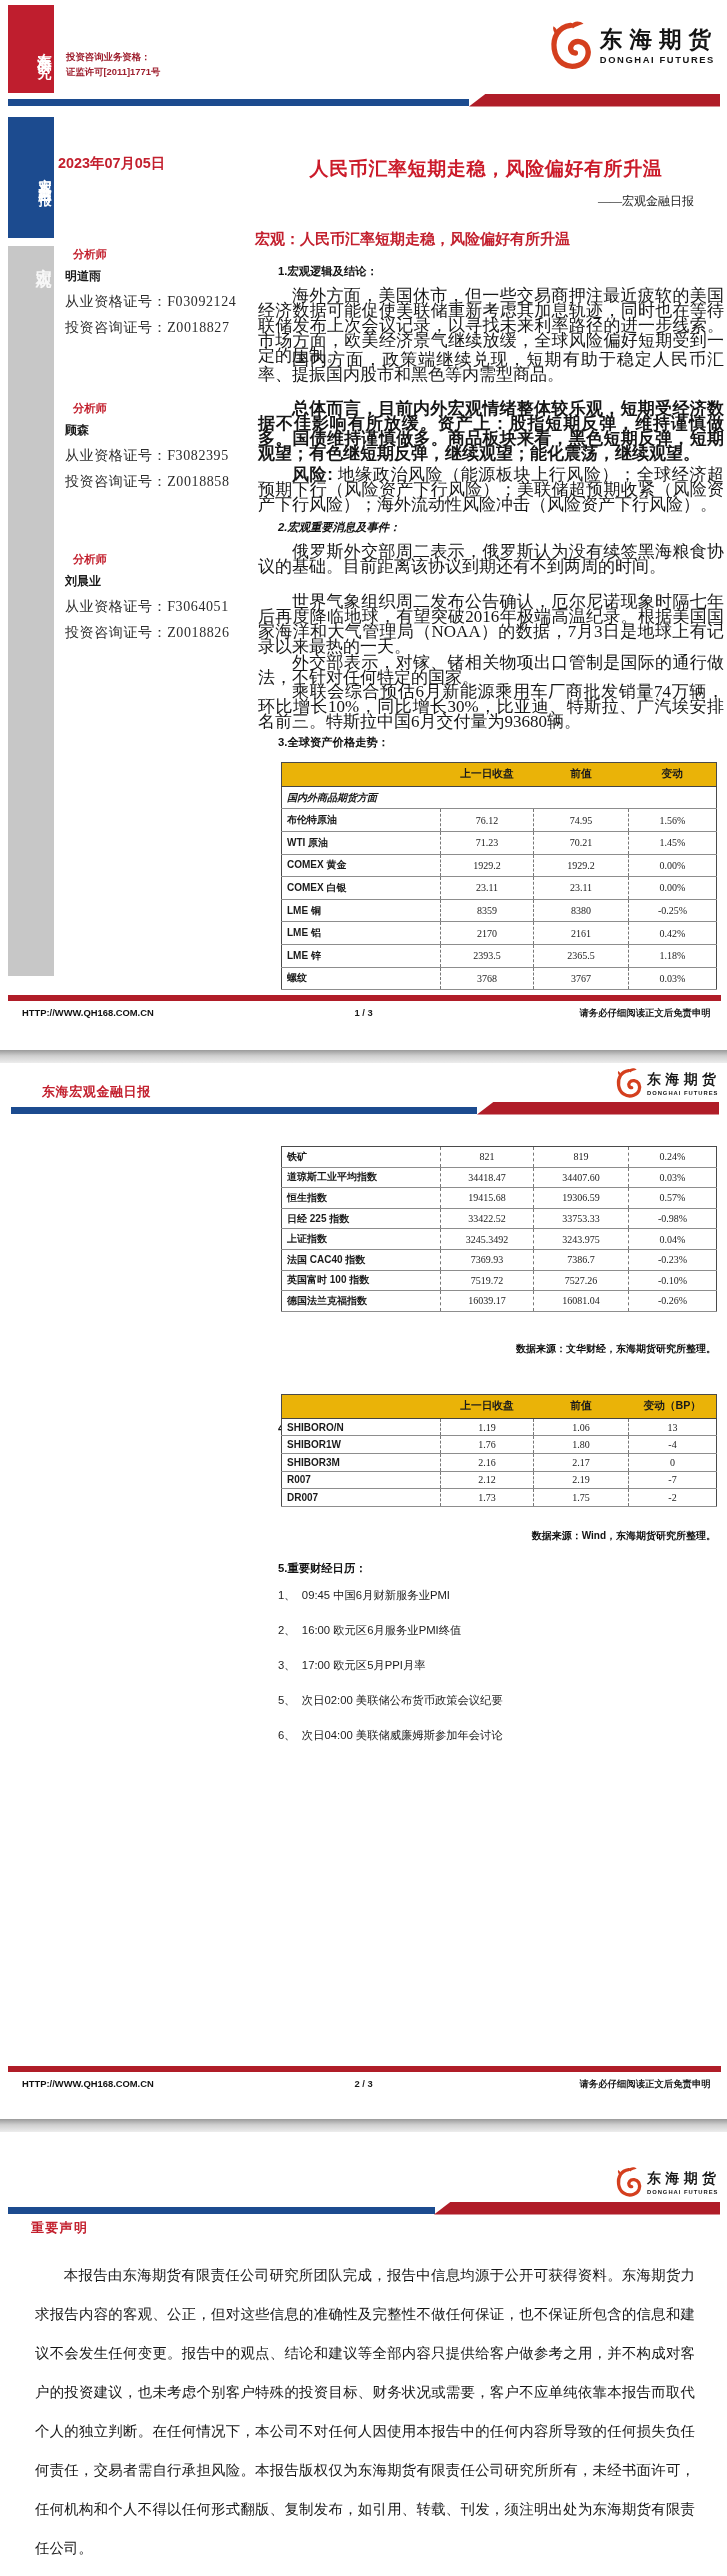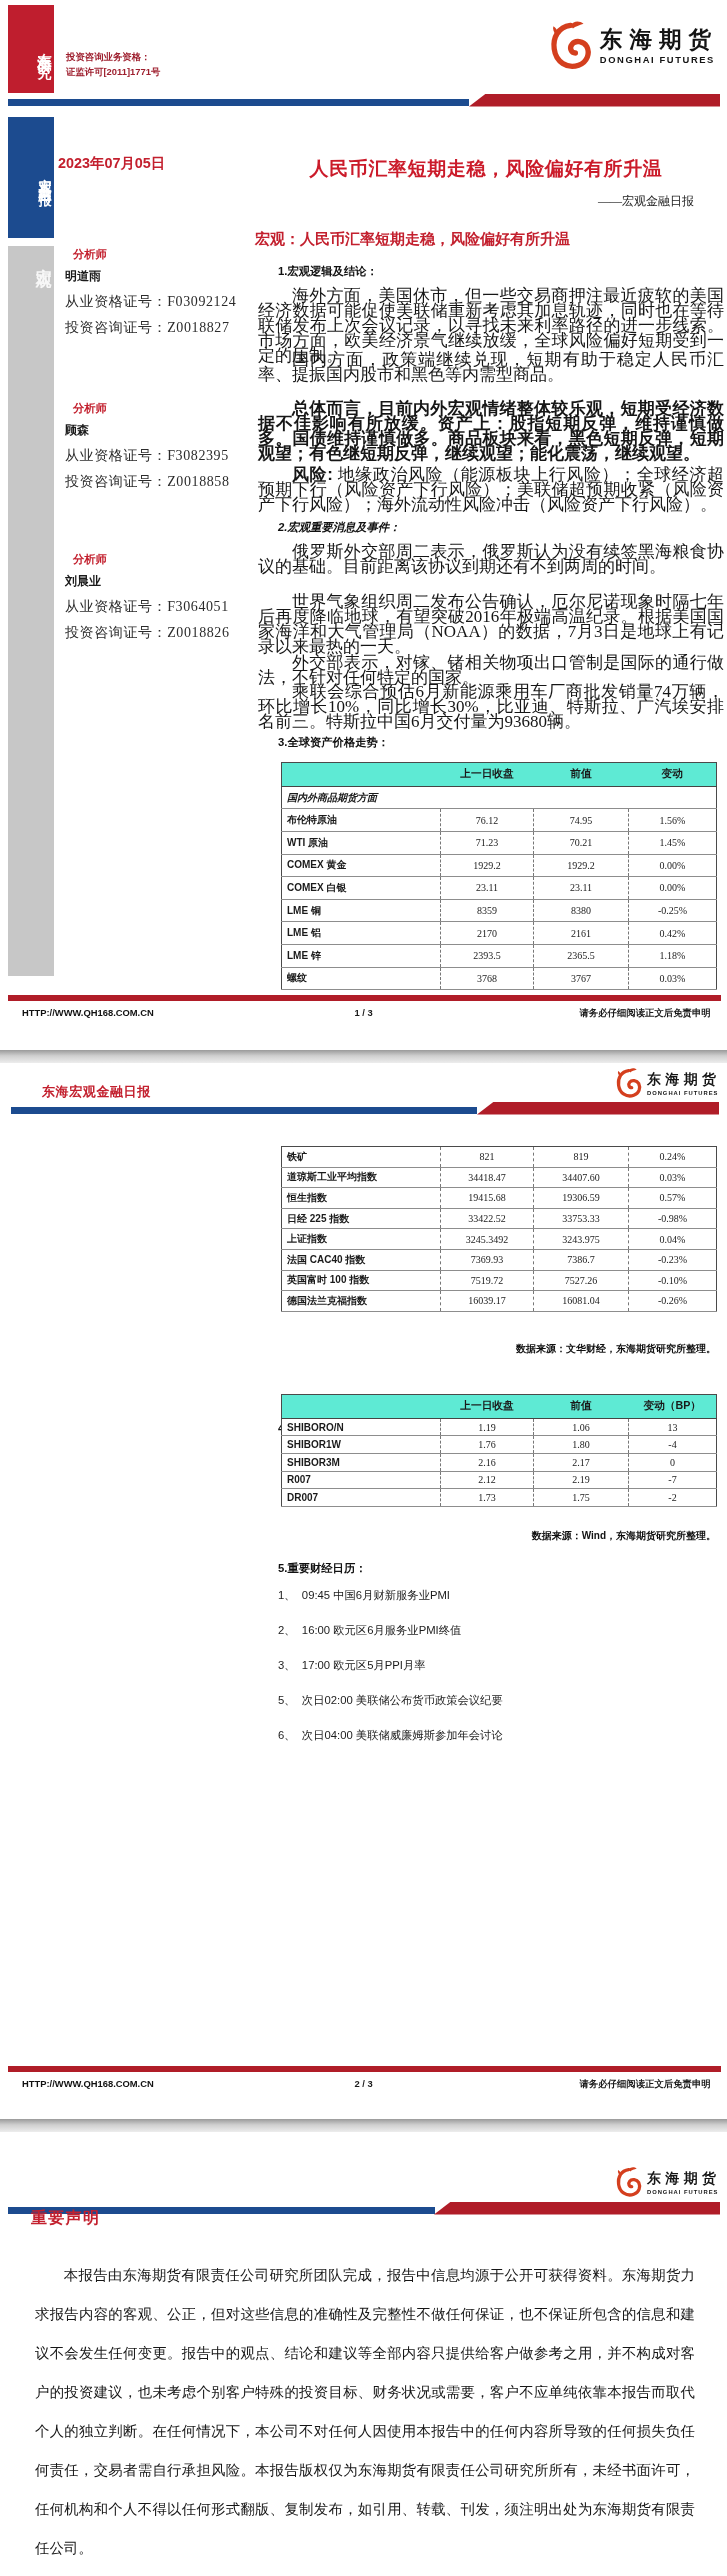--- a/index.html
+++ b/index.html
@@ -55,21 +55,21 @@
   .sec-h{position:absolute;left:278px;font-size:11.3px;font-weight:bold;color:#111;
     font-family:"Liberation Sans",sans-serif;}
   .bodyp{position:absolute;left:258px;width:466px;margin:0;font-size:17px;line-height:15px;
     text-align:justify;text-indent:2em;color:#161616;}
   .bodyp.bold{font-family:"Liberation Sans",sans-serif;font-weight:bold;}
   .bodyp .rl{font-weight:bold;font-family:"Liberation Sans",sans-serif;}
 
   
   table.ptable{position:absolute;border-collapse:collapse;table-layout:fixed;width:435px;
     border:1.3px solid #4a4a4a;font-size:10px;background:#fff;}
-  .ptable th{background:#5eead4;font-family:"Liberation Sans",sans-serif;font-weight:bold;
+  .ptable th{background:#eab308;font-family:"Liberation Sans",sans-serif;font-weight:bold;
     text-align:center;border-bottom:0.6px solid #444;padding:4.4px 3.8px;font-size:10.7px;}
   .ptable td{border-bottom:0.6px solid #8d8d8d;padding:3.8px 5px;}
   .ptable td.lbl{font-family:"Liberation Sans",sans-serif;font-weight:bold;text-align:left;}
   .ptable td.num{text-align:center;border-left:0.6px dashed #777;}
   .ptable td.grp{font-weight:bold;font-style:italic;font-size:10px;}
   .ptable.compact td{padding:2.8px 5px;}
   .t1{left:281px;top:762px;}
   .t2{left:281px;top:83px;}
   .t3{left:281px;top:331px;}
   .src-note{position:absolute;left:281px;width:435px;text-align:right;font-weight:bold;
@@ -86,21 +86,21 @@
   .f-page{position:absolute;left:0;right:0;text-align:center;font-weight:bold;font-size:9.4px;
     font-family:"Liberation Sans",sans-serif;}
   .f-notice{position:absolute;right:16.3px;font-weight:bold;font-size:9.4px;
     font-family:"Liberation Sans",sans-serif;}
 
   
   .p2-title{position:absolute;left:42px;top:20px;color:#c3202e;font-weight:bold;font-size:13px;
     font-family:Liberation Serif, serif;letter-spacing:0.6px;}
 
   
-  .decl-title{position:absolute;left:31px;top:76px;color:#c3202e;font-weight:bold;font-size:16px;
+  .decl-title{position:absolute;left:31px;top:87px;color:#c3202e;font-weight:bold;font-size:13px;
     font-family:"Liberation Sans",sans-serif;letter-spacing:1.3px;}
   .disclaimer{position:absolute;left:35px;top:124px;width:660px;font-size:14.4px;line-height:39px;
     text-align:justify;text-indent:2em;color:#161616;margin:0;}
 </style>
 </head>
 <body>
 
 <div class="page" id="page1">
 
   <div class="vtab vtab-red">东海研究</div>

